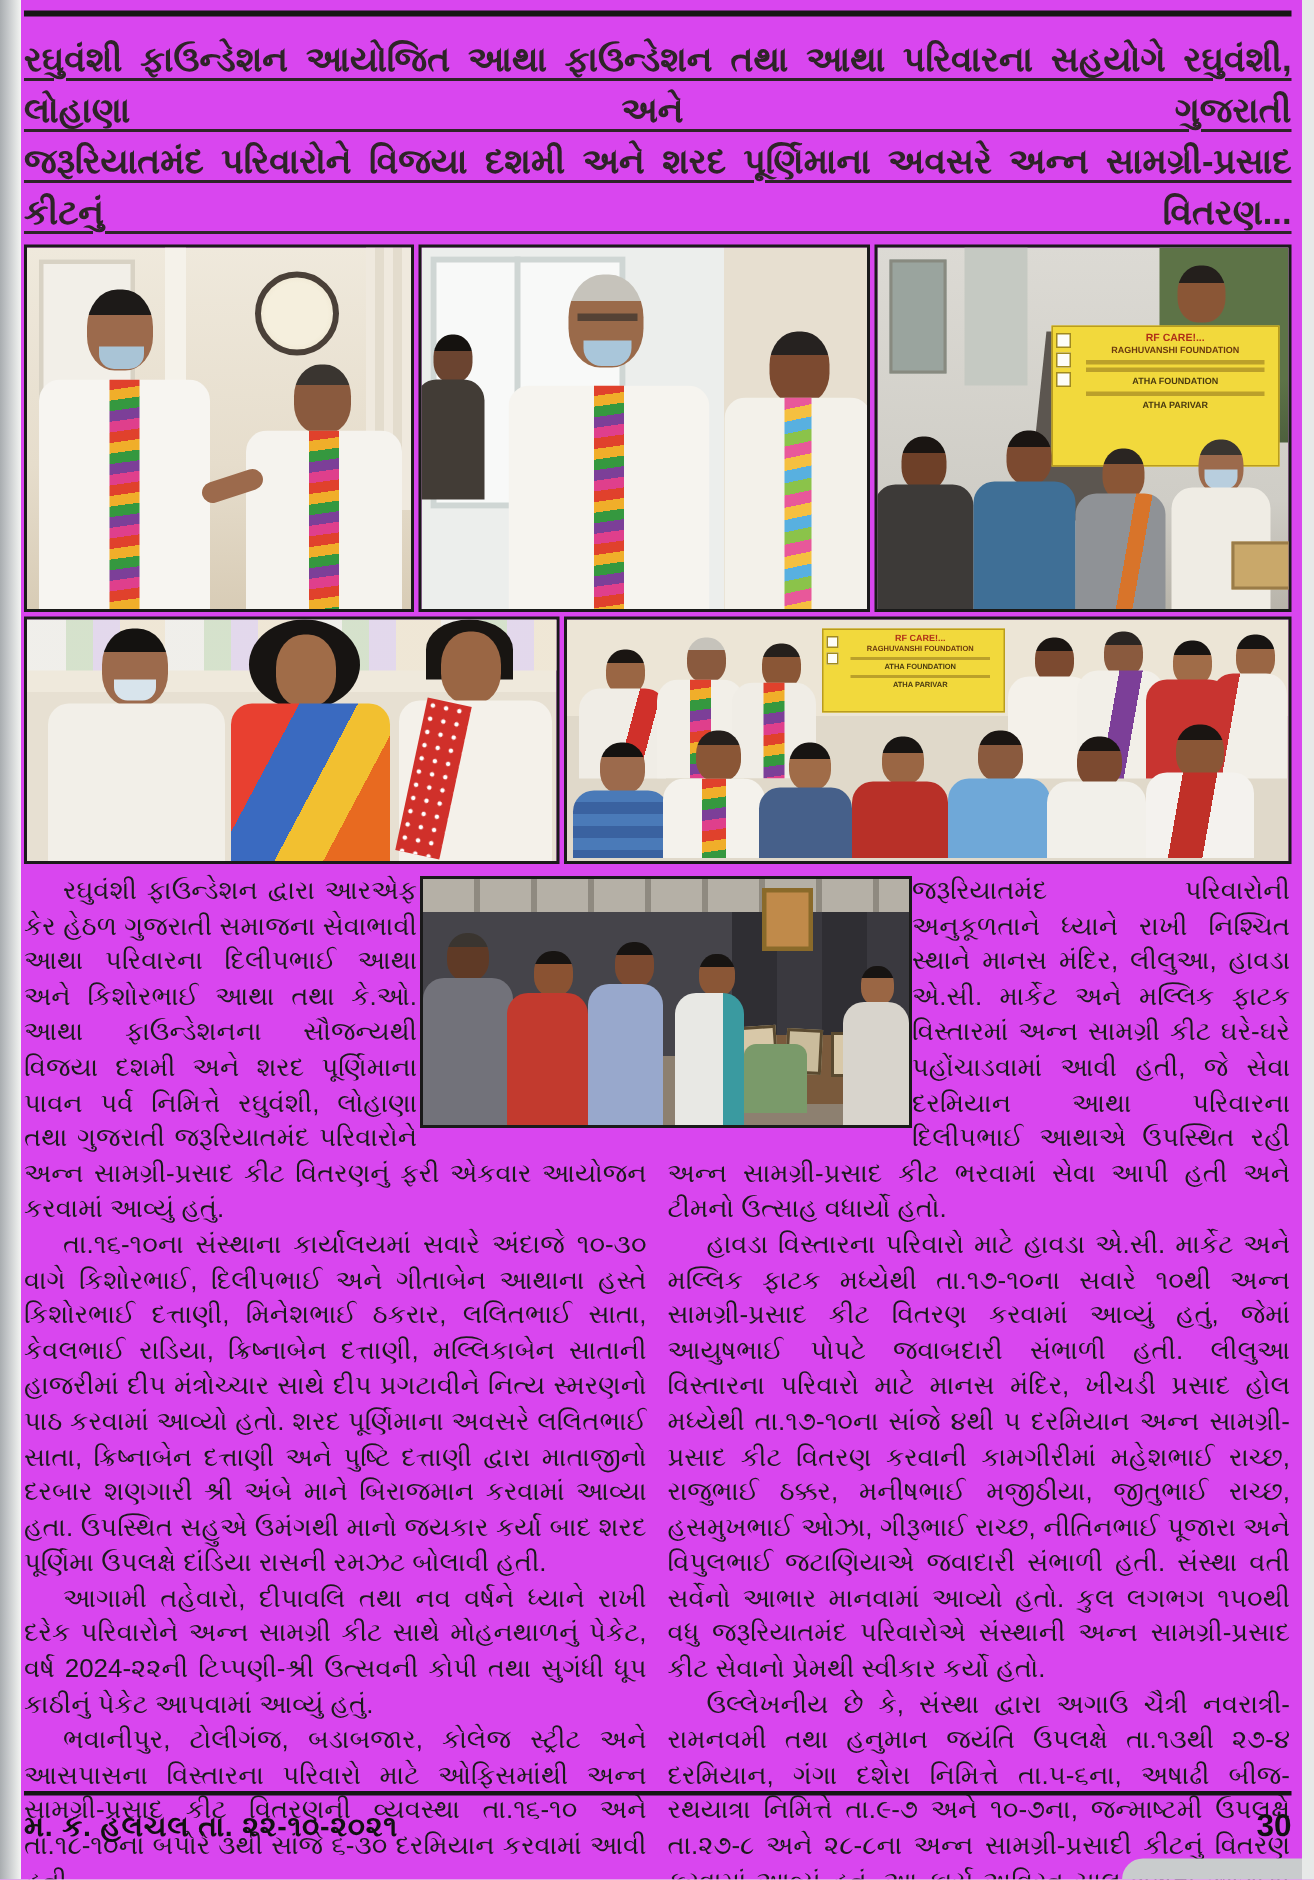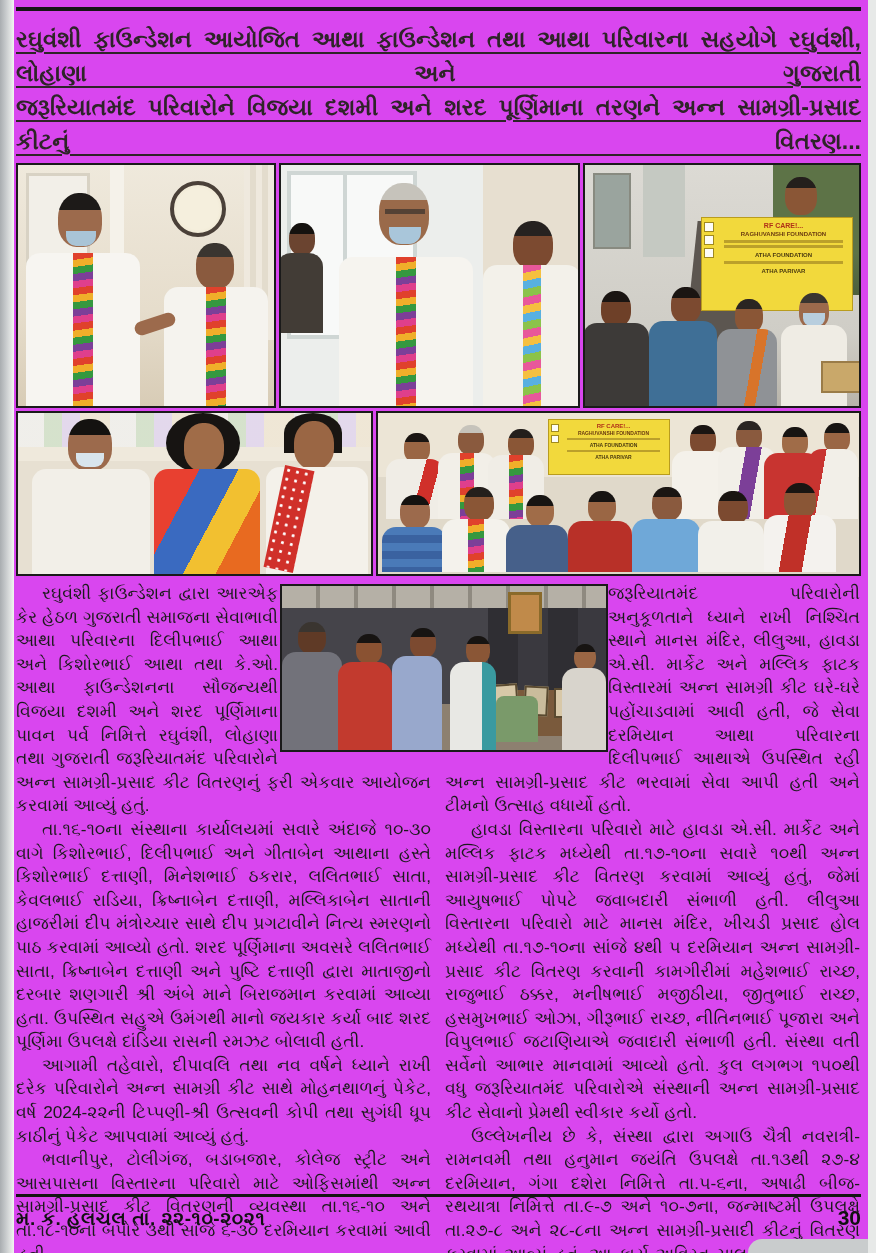--- a/index.html
+++ b/index.html
@@ -54,21 +54,21 @@
 <body>
 
 <div class="page">
   <div class="left-strip"></div>
 
   <div class="content">
     <div class="rule top-rule"></div>
 
     <div class="headline">
       <div>રઘુવંશી ફાઉન્ડેશન આયોજિત આથા ફાઉન્ડેશન તથા આથા પરિવારના સહયોગે રઘુવંશી, લોહાણા અને ગુજરાતી</div>
-      <div>જરૂરિયાતમંદ પરિવારોને વિજયા દશમી અને શરદ પૂર્ણિમાના તરણને અન્ન સામગ્રી-પ્રસાદ કીટનું વિતરણ...</div>
+      <div>જરૂરિયાતમંદ પરિવારોને વિજયા દશમી અને શરદ પૂર્ણિમાના અવસરે અન્ન સામગ્રી-પ્રસાદ કીટનું વિતરણ...</div>
     </div>
 
     <div class="collage">
       <div class="prow" style="height:245px;">
 
         <div class="photo" style="width:260px;background:linear-gradient(180deg,#efe9dc 0,#e6ddcc 60%,#d8ccb6 100%);">
           <div class="ab" style="left:8px;top:8px;width:58px;height:150px;background:#f2efe8;border:3px solid #d8d2c4;"></div>
           <div class="ab" style="left:92px;top:0;width:14px;height:200px;background:#f5f2ea;"></div>
           <div class="ab" style="right:0;top:0;width:30px;height:175px;background:repeating-linear-gradient(90deg,#efe9de 0 6px,#e3dccd 6px 12px);"></div>
           <div class="ab" style="left:152px;top:16px;width:48px;height:48px;border-radius:50%;background:radial-gradient(#f5efdd 60%,#e8dfc6);border:4px solid #4a4038;"></div>

